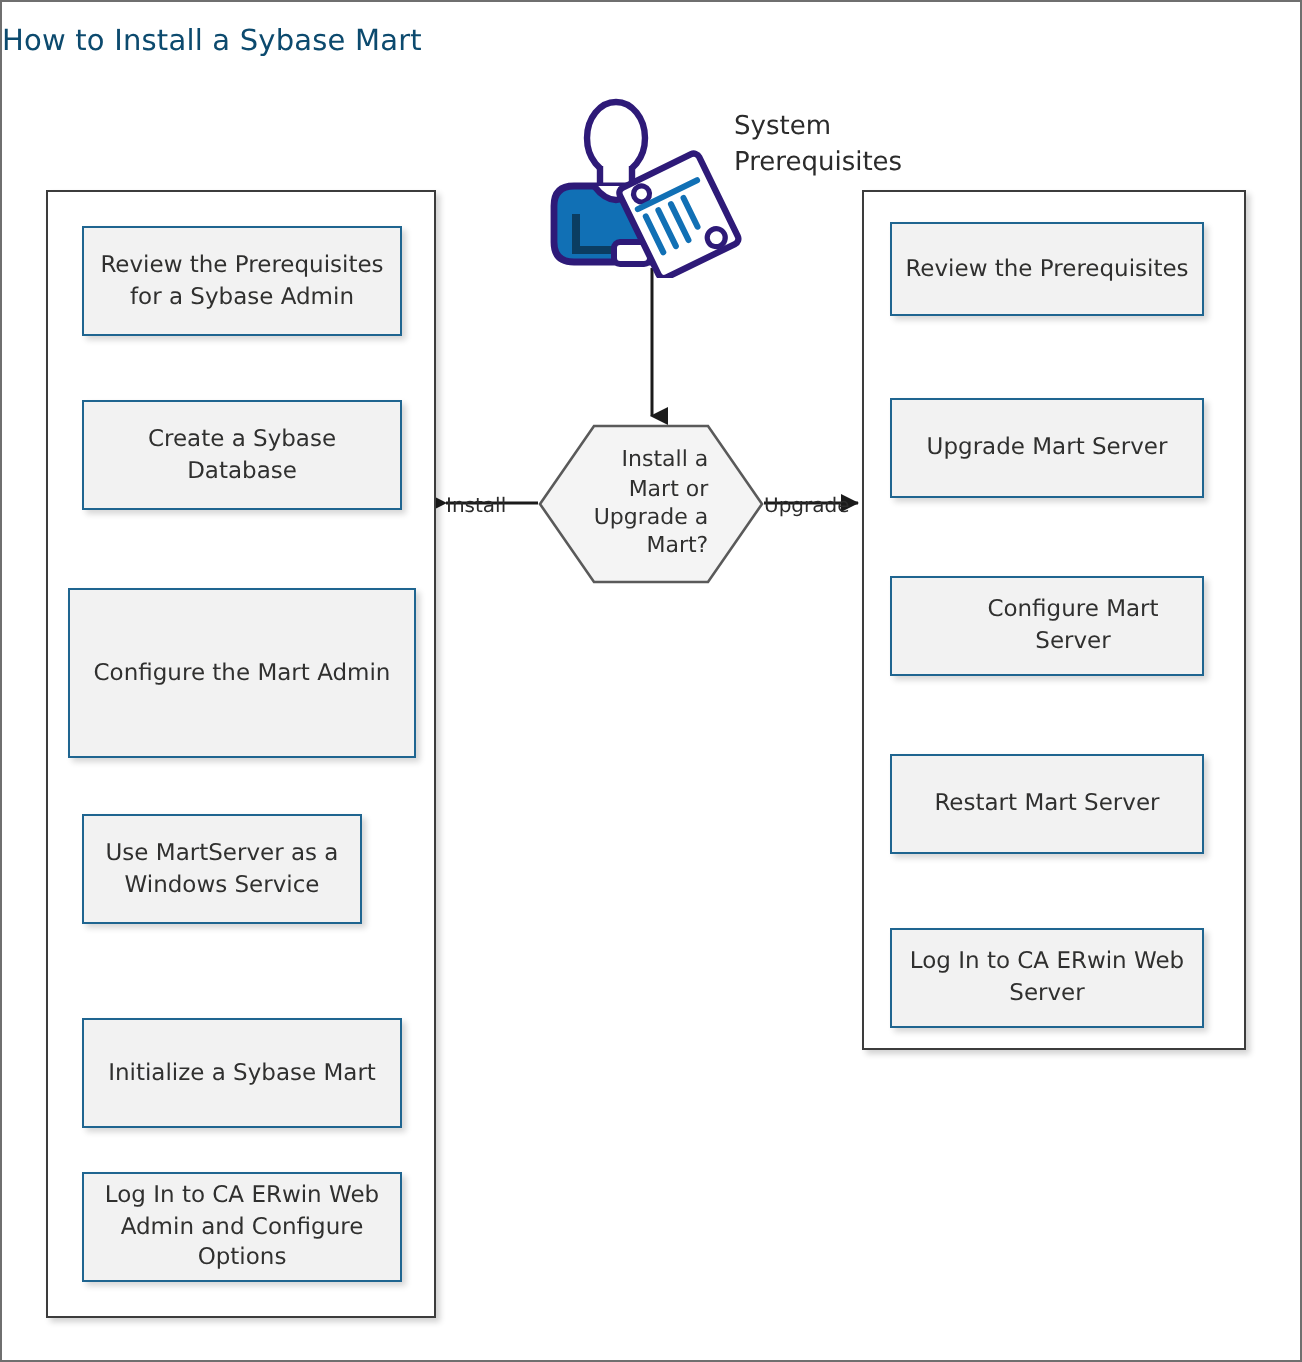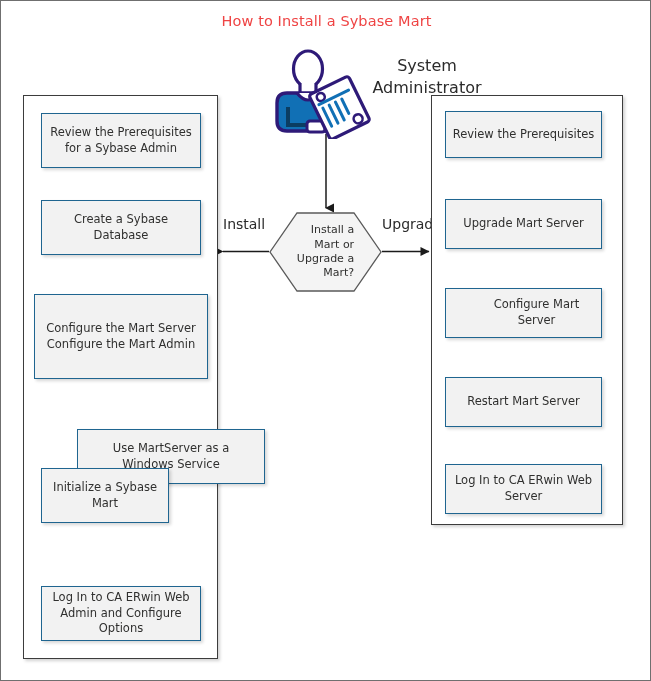--- a/index.html
+++ b/index.html
@@ -23,23 +23,22 @@
     position: absolute;
     inset: 0;
   }
 
   
   #diagram-title {
     position: absolute;
     left: 0;
     top: 12px;
     width: 651px;
-    text-align: center;
     font-size: 14.5px;
-    color: #ef4444;
+    color: #0c4a6e;
     letter-spacing: 0.1px;
     white-space: nowrap;
   }
 
   
   .group-box {
     position: absolute;
     background: #ffffff;
     border: 1px solid #3c3c3c;
     box-shadow: 2px 2px 3px rgba(0,0,0,0.18);
@@ -63,22 +62,22 @@
     font-size: 11.5px;
     line-height: 1.35;
     padding: 3px 6px;
   }
   .node span { display: block; width: 100%; }
 
   
   #node-l1 { left: 40px;  top: 112px; width: 160px; height: 55px; }
   #node-l2 { left: 40px;  top: 199px; width: 160px; height: 55px; }
   #node-l3 { left: 33px;  top: 293px; width: 174px; height: 85px; }
-  #node-l4 { left: 40px;  top: 428px; width: 188px; height: 55px; margin-left: 36px; }
-  #node-l5 { left: 40px;  top: 467px; width: 128px; height: 55px; }
+  #node-l4 { left: 40px;  top: 406px; width: 140px; height: 55px; }
+  #node-l5 { left: 40px;  top: 508px; width: 160px; height: 55px; }
   #node-l6 { left: 40px;  top: 585px; width: 160px; height: 55px; }
 
   
   #node-r1 { left: 444px; top: 110px; width: 157px; height: 47px; }
   #node-r2 { left: 444px; top: 198px; width: 157px; height: 50px; }
   #node-r3 { left: 444px; top: 287px; width: 157px; height: 50px; padding-left: 32px; }
   #node-r4 { left: 444px; top: 376px; width: 157px; height: 50px; align-items: center; }
   #node-r5 { left: 444px; top: 463px; width: 157px; height: 50px; }
 
   
@@ -98,42 +97,42 @@
     text-align: right;
     font-size: 11px;
     line-height: 1.3;
     color: #30302f;
     pointer-events: none;
   }
 
   
   .edge-label {
     position: absolute;
-    font-size: 14px;
+    font-size: 10px;
     color: #2b2b2b;
     white-space: nowrap;
+    margin-top: 32px;
   }
   #label-install { left: 222px; top: 215px; }
   #label-upgrade { left: 381px; top: 215px; }
 
   
   #actor-icon {
     position: absolute;
     left: 268px;
     top: 48px;
     width: 108px;
     height: 90px;
   }
   #actor-label {
     position: absolute;
     left: 366px;
     top: 54px;
     width: 120px;
-    text-align: center;
-    font-size: 16px;
+    font-size: 13px;
     line-height: 1.35;
     color: #2b2b2b;
   }
 </style>
 </head>
 <body>
 
 <div id="page">
 
   <svg id="canvas" width="651" height="681" viewBox="0 0 651 681">
@@ -196,21 +195,21 @@
           <line x1="62" y1="52" x2="62" y2="72"></line>
           <line x1="69" y1="52" x2="69" y2="72"></line>
           <line x1="76" y1="52" x2="76" y2="68"></line>
         </g>
         <line x1="53" y1="47" x2="86" y2="47" stroke="#1170b5" stroke-width="3" stroke-linecap="round"></line>
       </g>
     </svg>
   </div>
   <div id="actor-label">
     <div>System</div>
-    <div>Administrator</div>
+    <div>Prerequisites</div>
   </div>
 
   <div id="decision">
     <svg width="113" height="80" viewBox="0 0 113 80">
       <polygon points="28,1 85,1 112,40 85,79 28,79 1,40" fill="#f4f4f4" stroke="#5a5a5a" stroke-width="1.3"></polygon>
     </svg>
     <div class="hex-label">
       <div>
         <div>Install a</div>
         <div>Mart or</div>
@@ -231,21 +230,20 @@
       <span>for a Sybase Admin</span>
     </span>
   </div>
 
   <div class="node" id="node-l2">
     <span>Create a Sybase Database</span>
   </div>
 
   <div class="node" id="node-l3">
     <span>
-      <span>Configure the Mart Server</span>
       <span>Configure the Mart Admin</span>
     </span>
   </div>
 
   <div class="node" id="node-l4">
     <span>
       <span>Use MartServer as a</span>
       <span>Windows Service</span>
     </span>
   </div>

